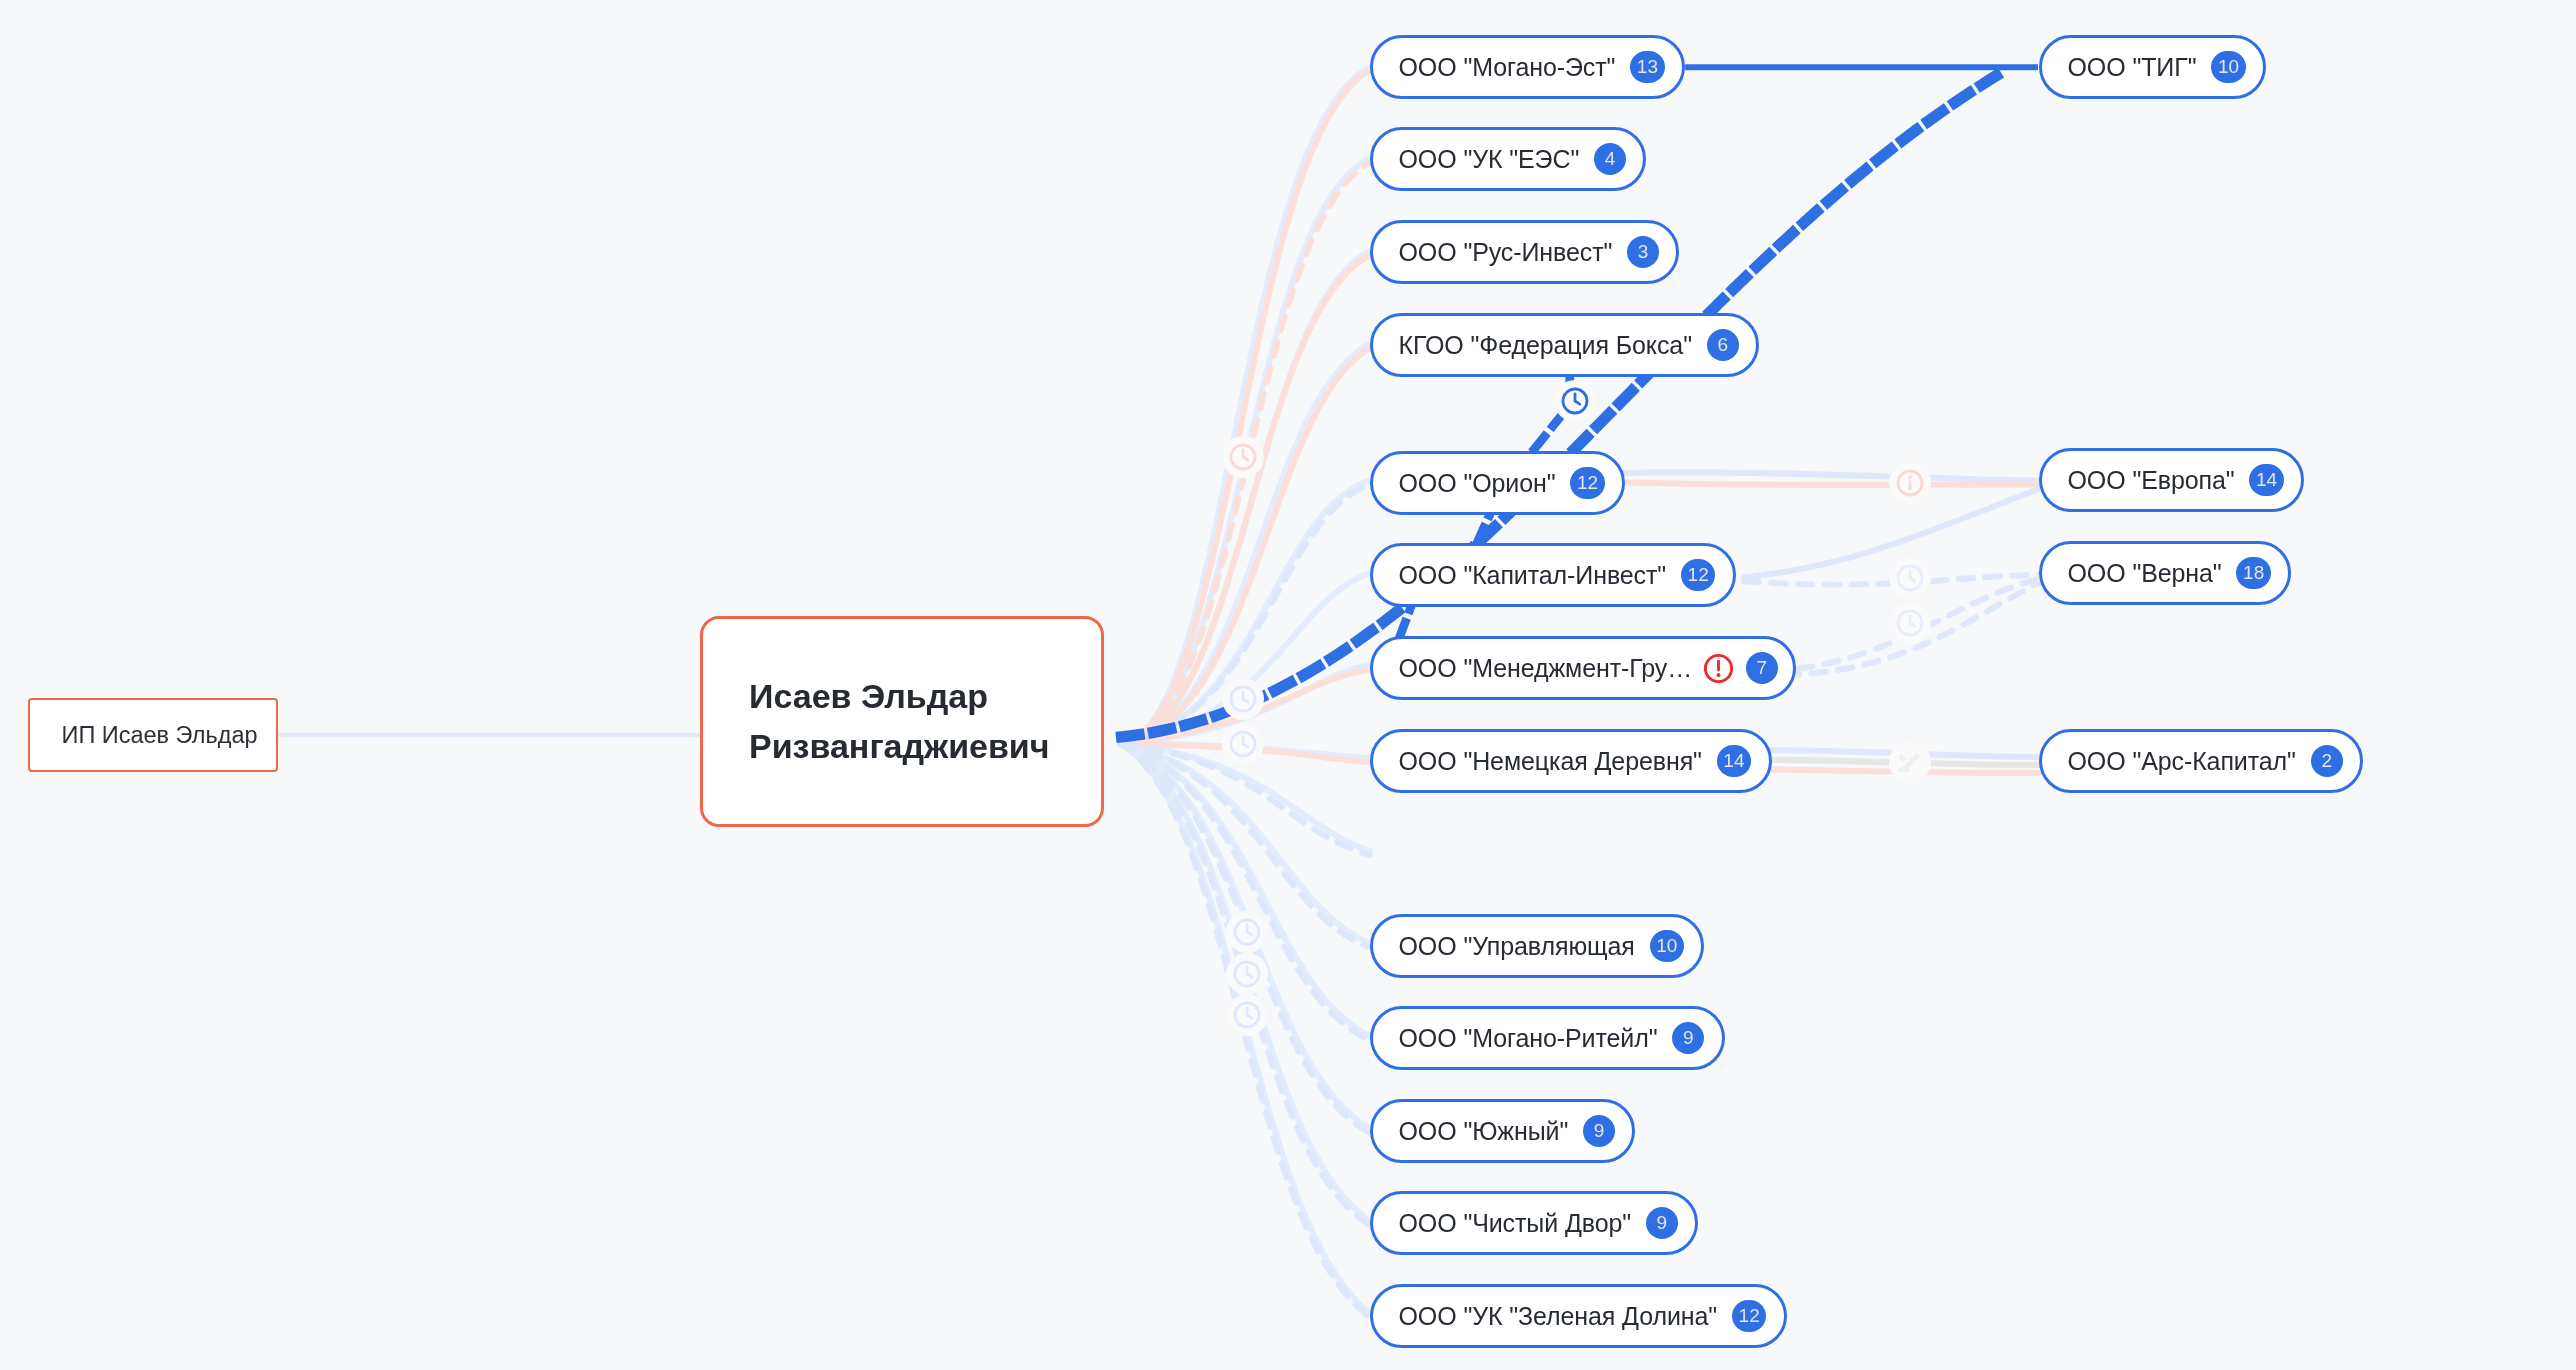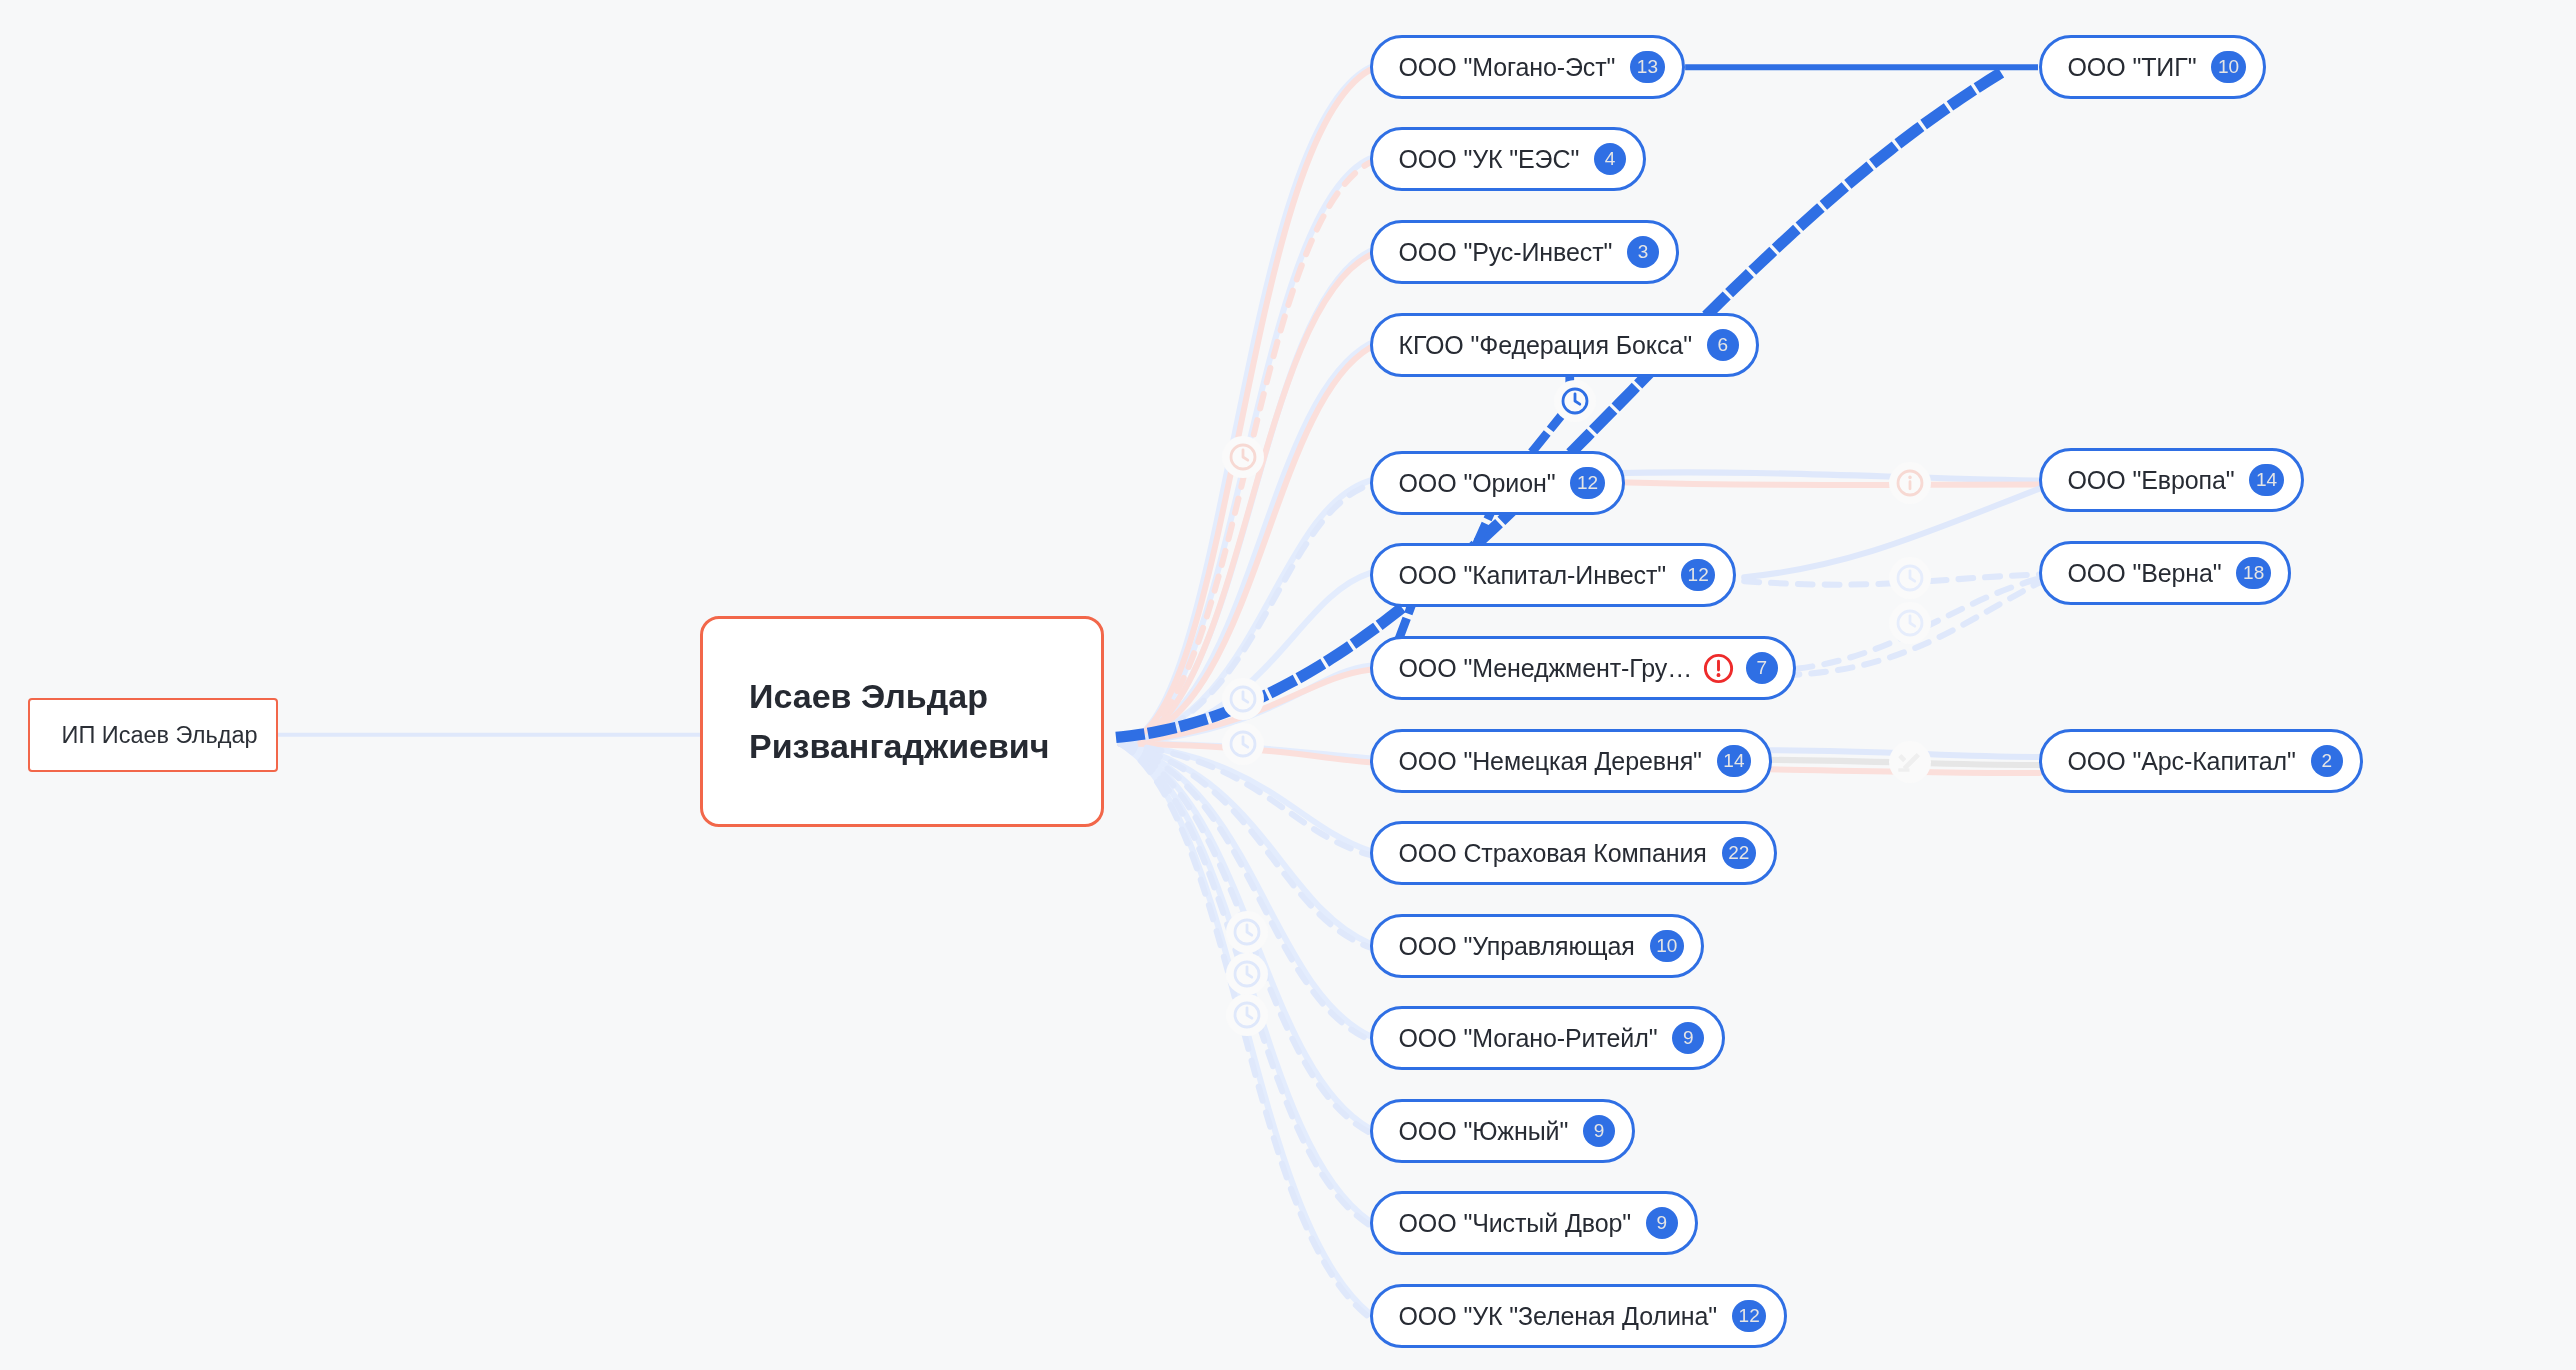--- a/index.html
+++ b/index.html
@@ -198,24 +198,20 @@
       </svg>
     </span>
     <span class="badge">7</span>
   </div>
 
   <div class="node node-company" style="left:1370px;top:729px;">
     <span class="label">ООО "Немецкая Деревня"</span>
     <span class="badge">14</span>
   </div>
 
-  <div class="node node-company" style="left:1370px;top:821px;">
-    <span class="label">ООО Страховая Компания</span>
-    <span class="badge">22</span>
-  </div>
 
   <div class="node node-company" style="left:1370px;top:914px;">
     <span class="label">ООО "Управляющая</span>
     <span class="badge">10</span>
   </div>
 
   <div class="node node-company" style="left:1370px;top:1006px;">
     <span class="label">ООО "Могано-Ритейл"</span>
     <span class="badge">9</span>
   </div>

